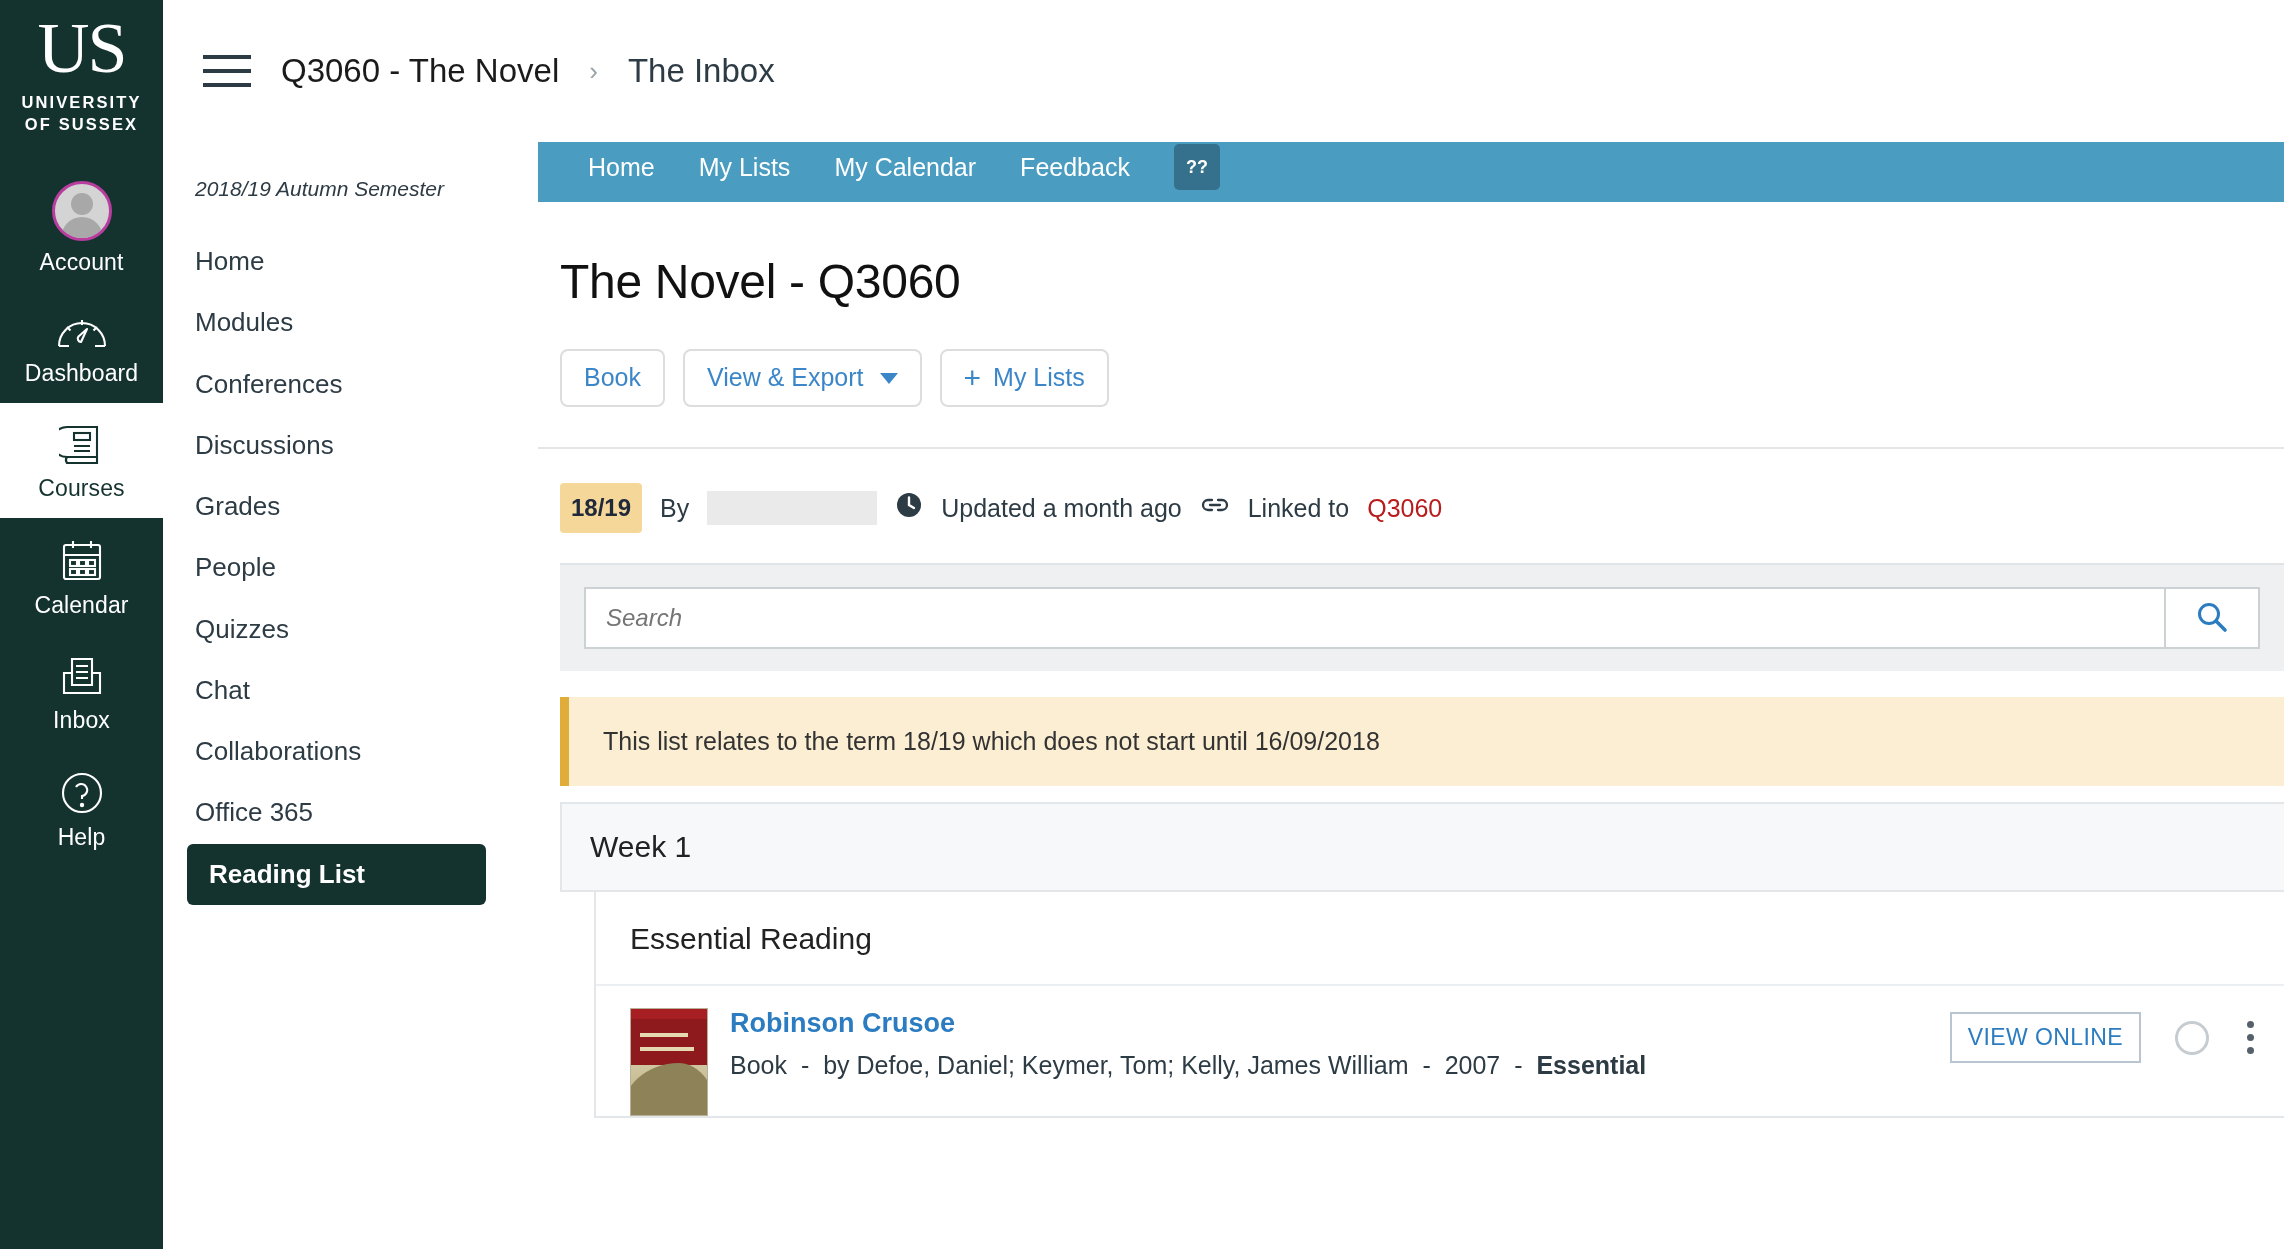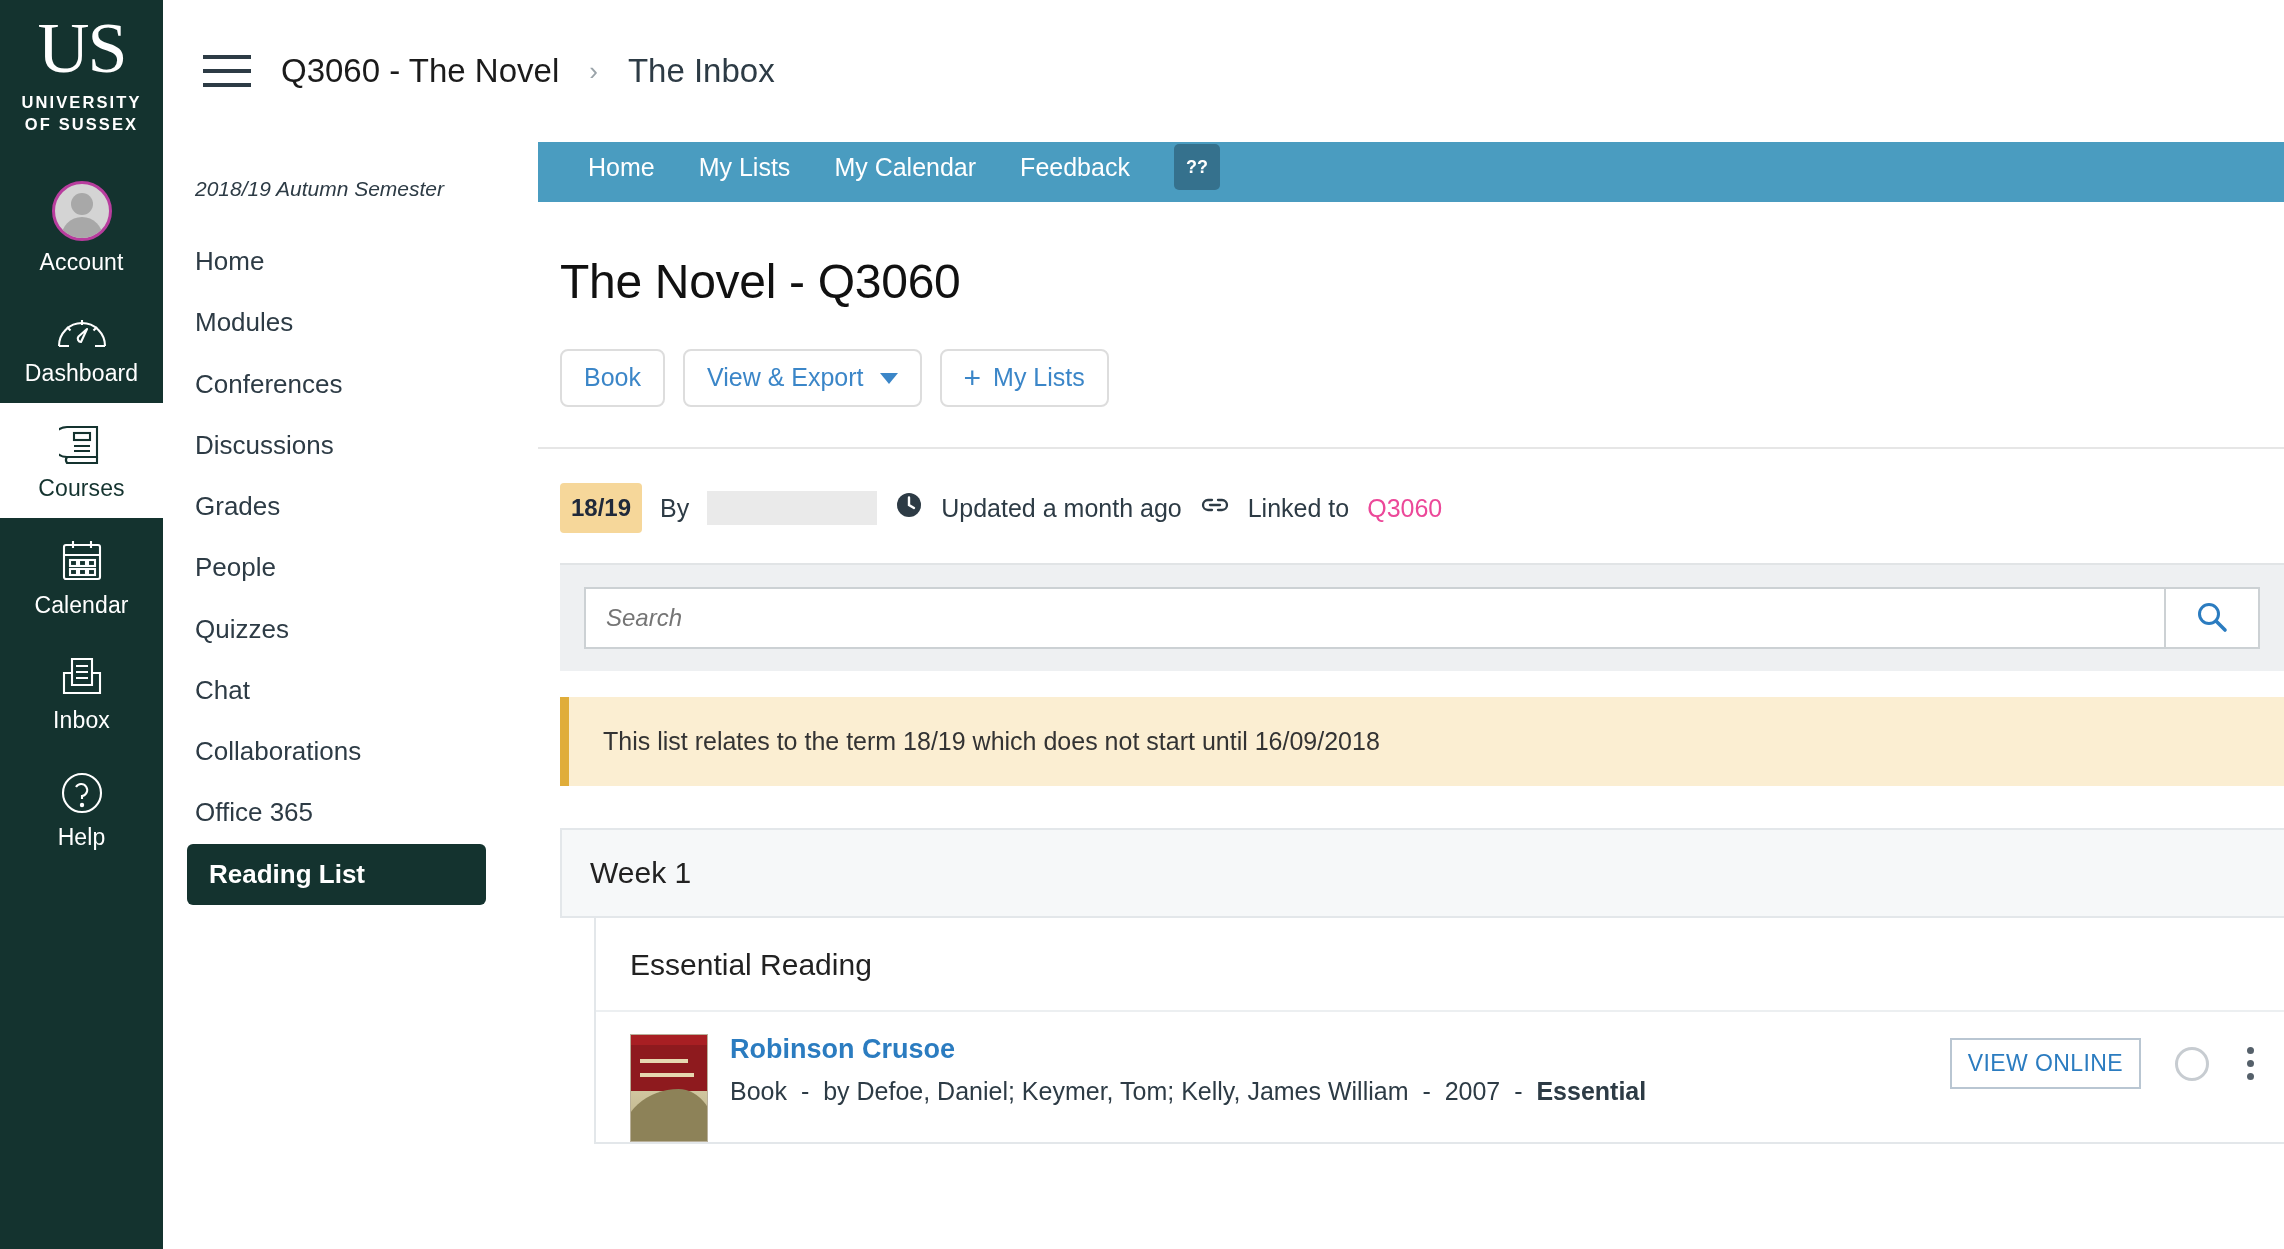--- a/index.html
+++ b/index.html
@@ -128,21 +128,21 @@
   .metarow {
     display: flex; align-items: center; gap: 18px; margin-top: 34px;
     font-size: 25px; color: #2d3b45;
   }
   .badge-term {
     background: #f6d79a; color: #20293a; font-weight: 700;
     font-size: 24px; padding: 11px 11px; border-radius: 4px;
   }
   .by-blank { width: 170px; height: 34px; background: #eaeaea; }
   .icon-clock, .icon-link { flex: 0 0 auto; }
-  .meta-link { color: #ec4899; text-decoration: none; }
+  .meta-link { color: #b91c1c; text-decoration: none; }
 
   .searchwrap {
     margin-top: 30px; margin-left: 0; margin-right: 0;
     background: #eef0f2; padding: 22px 24px; display: flex;
     border-top: 2px solid #e1e4e6;
   }
   .searchbox {
     flex: 1 1 auto; background: #fff; border: 2px solid #ccd1d4;
     border-right: none; height: 62px; display: flex; align-items: center;
     padding: 0 20px;
@@ -157,21 +157,21 @@
     border: 2px solid #ccd1d4; display: flex;
     align-items: center; justify-content: center; cursor: pointer;
   }
 
   .notice {
     margin-top: 26px; background: #fbeed2; border-left: 9px solid #e0ad3a;
     padding: 30px 0 30px 34px; font-size: 25px; color: #333;
   }
 
   .week-header {
-    margin-top: 42px; background: #f6f8f9; border: 2px solid #e3e7ea;
+    margin-top: 16px; background: #f6f8f9; border: 2px solid #e3e7ea;
     border-right: 0; padding: 26px 0 26px 28px; font-size: 30px; color: #222;
   }
   .section-card {
     margin-left: 34px; border: 2px solid #e3e7ea; border-right: 0; border-top: 0;
     background: #fff;
   }
   .section-title { font-size: 30px; color: #222; padding: 30px 0 28px 34px; }
   .item-row {
     display: flex; align-items: flex-start; gap: 22px;
     border-top: 2px solid #eceff1; padding: 22px 0 0 34px;

